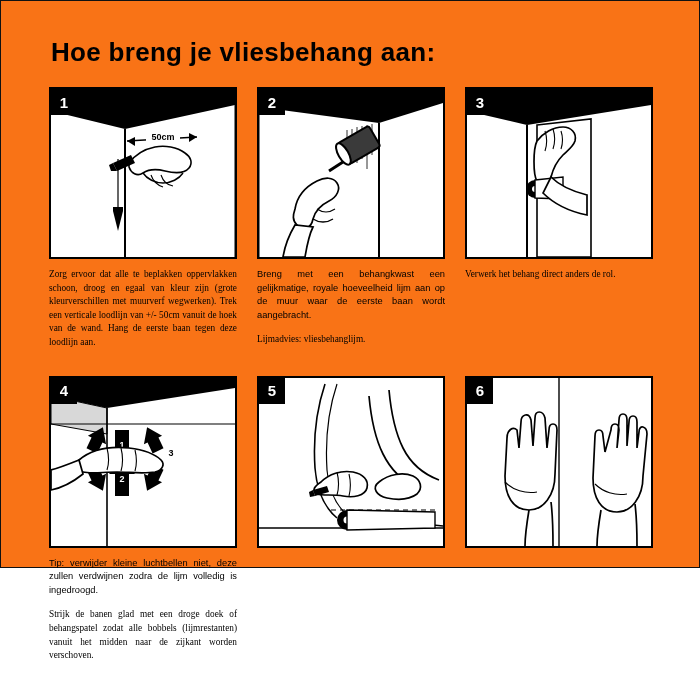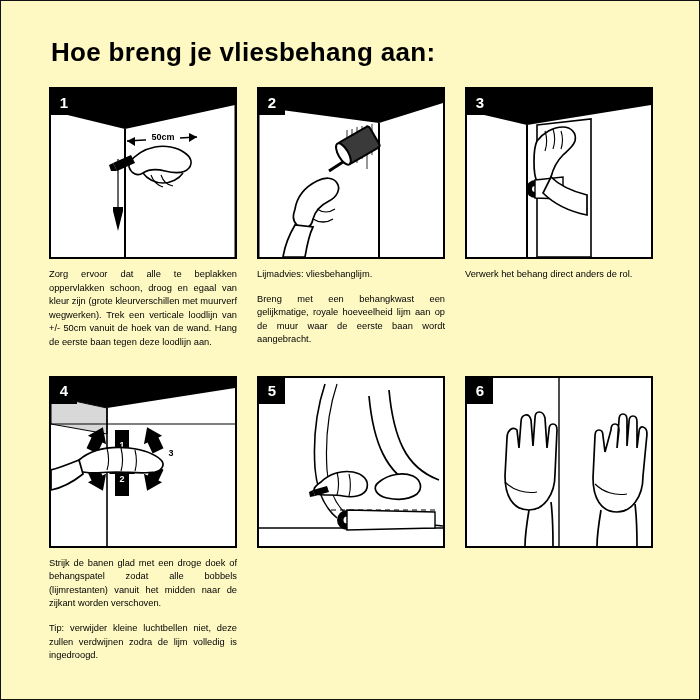--- a/index.html
+++ b/index.html
@@ -10,24 +10,24 @@
   body {
     width: 700px;
     height: 700px;
     font-family: "Liberation Sans", sans-serif;
     color: #000000;
     overflow: hidden;
   }
   .page {
     position: relative;
     width: 700px;
-    height: 700px;
+    height: 568px;
     box-sizing: border-box;
     border: 1px solid #111;
-    background: #fef9c3;
+    background: #f97316;
   }
   .title {
     position: absolute;
     left: 50px;
     top: 36px;
     font-size: 26px;
     font-weight: bold;
     letter-spacing: 0.3px;
     color: #000;
   }
@@ -73,20 +73,21 @@
     font-size: 9.3px;
     line-height: 13.6px;
     text-align: justify;
     color: #000;
   }
   .caption p {
     margin: 0 0 11px 0;
   }
   .caption p:last-child {
     margin-bottom: 0;
+    font-family: Liberation Serif, serif;
   }
   .row-gap { height: 26px; }
   svg { display: block; }
 </style>
 </head>
 <body>
 
 <div class="page">
 
   <div class="title">Hoe breng je vliesbehang aan:</div>
@@ -161,22 +162,22 @@
 
             <path d="M36,120 C38,108 46,98 58,92 C66,88 74,88 78,94 C82,100 78,108 70,112 C62,116 56,122 54,130 C52,140 44,142 38,136 C33,131 34,126 36,120 Z" fill="#ffffff" stroke="#000" stroke-width="1.7"></path>
             <path d="M54,130 C60,134 68,134 74,130" fill="none" stroke="#000" stroke-width="1.3"></path>
             <path d="M58,120 C64,124 70,124 76,120" fill="none" stroke="#000" stroke-width="1.1"></path>
 
             <path d="M36,136 C30,146 26,156 24,168 L46,168 C48,156 50,146 54,138 Z" fill="#ffffff" stroke="#000" stroke-width="1.7"></path>
           </svg>
           <div class="badge">2</div>
         </div>
         <div class="caption">
+          <p>Breng met een behangkwast een gelijkmatige, royale hoeveelheid lijm aan op de muur waar de eerste baan wordt aangebracht.</p>
           <p>Lijmadvies: vliesbehanglijm.</p>
-          <p>Breng met een behangkwast een gelijkmatige, royale hoeveelheid lijm aan op de muur waar de eerste baan wordt aangebracht.</p>
         </div>
       </div>
 
       <div class="cell">
         <div class="panel">
           <svg width="184" height="168" viewBox="0 0 184 168">
             <polygon points="0,0 184,0 184,16 60,36 0,22" fill="#000000"></polygon>
             <line x1="60" y1="36" x2="60" y2="168" stroke="#000" stroke-width="2"></line>
 
             <path d="M70,36 L124,30 L124,168 L70,168 Z" fill="#ffffff" stroke="#000" stroke-width="1.6"></path>
@@ -238,22 +239,22 @@
               <path d="M56,70 C58,78 58,86 56,92"></path>
               <path d="M70,70 C72,78 72,86 70,93"></path>
               <path d="M84,72 C86,80 86,86 84,93"></path>
             </g>
 
             <path d="M28,82 C18,86 8,90 0,92 L0,112 C10,110 22,104 32,96 Z" fill="#ffffff" stroke="#000" stroke-width="1.7"></path>
           </svg>
           <div class="badge">4</div>
         </div>
         <div class="caption">
+          <p>Tip: verwijder kleine luchtbellen niet, deze zullen verdwijnen zodra de lijm volledig is ingedroogd.</p>
           <p>Strijk de banen glad met een droge doek of behangspatel zodat alle bobbels (lijmrestanten) vanuit het midden naar de zijkant worden verschoven.</p>
-          <p>Tip: verwijder kleine luchtbellen niet, deze zullen verdwijnen zodra de lijm volledig is ingedroogd.</p>
         </div>
       </div>
 
       <div class="cell">
         <div class="panel">
           <svg width="184" height="168" viewBox="0 0 184 168">
 
             <path d="M66,6 C58,30 54,60 56,90 C58,114 66,130 78,140" fill="none" stroke="#000" stroke-width="1.6"></path>
             <path d="M78,6 C70,30 66,60 68,92 C70,116 80,132 94,142" fill="none" stroke="#000" stroke-width="1.2"></path>
 

